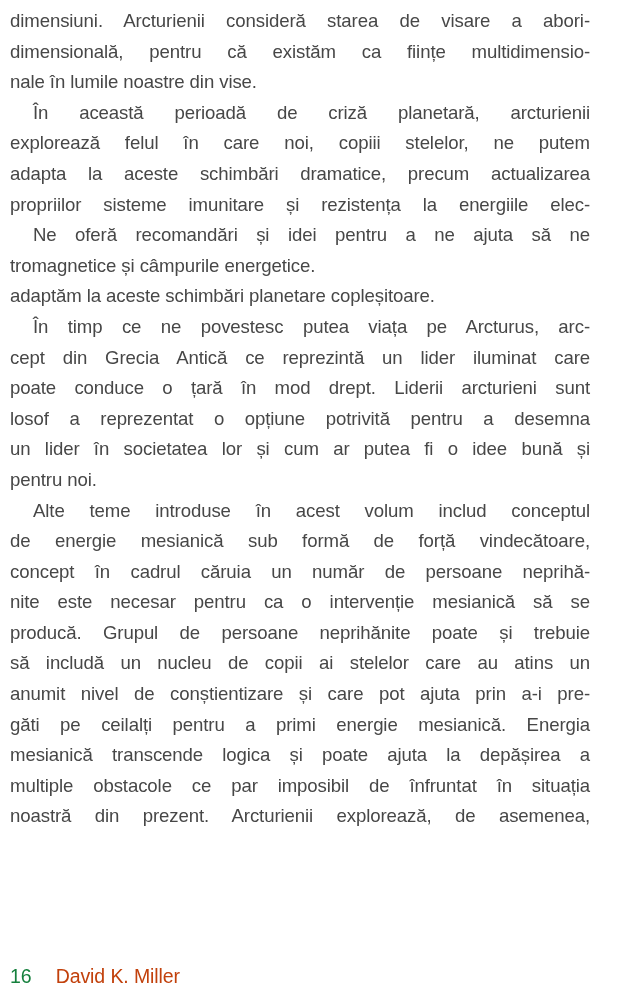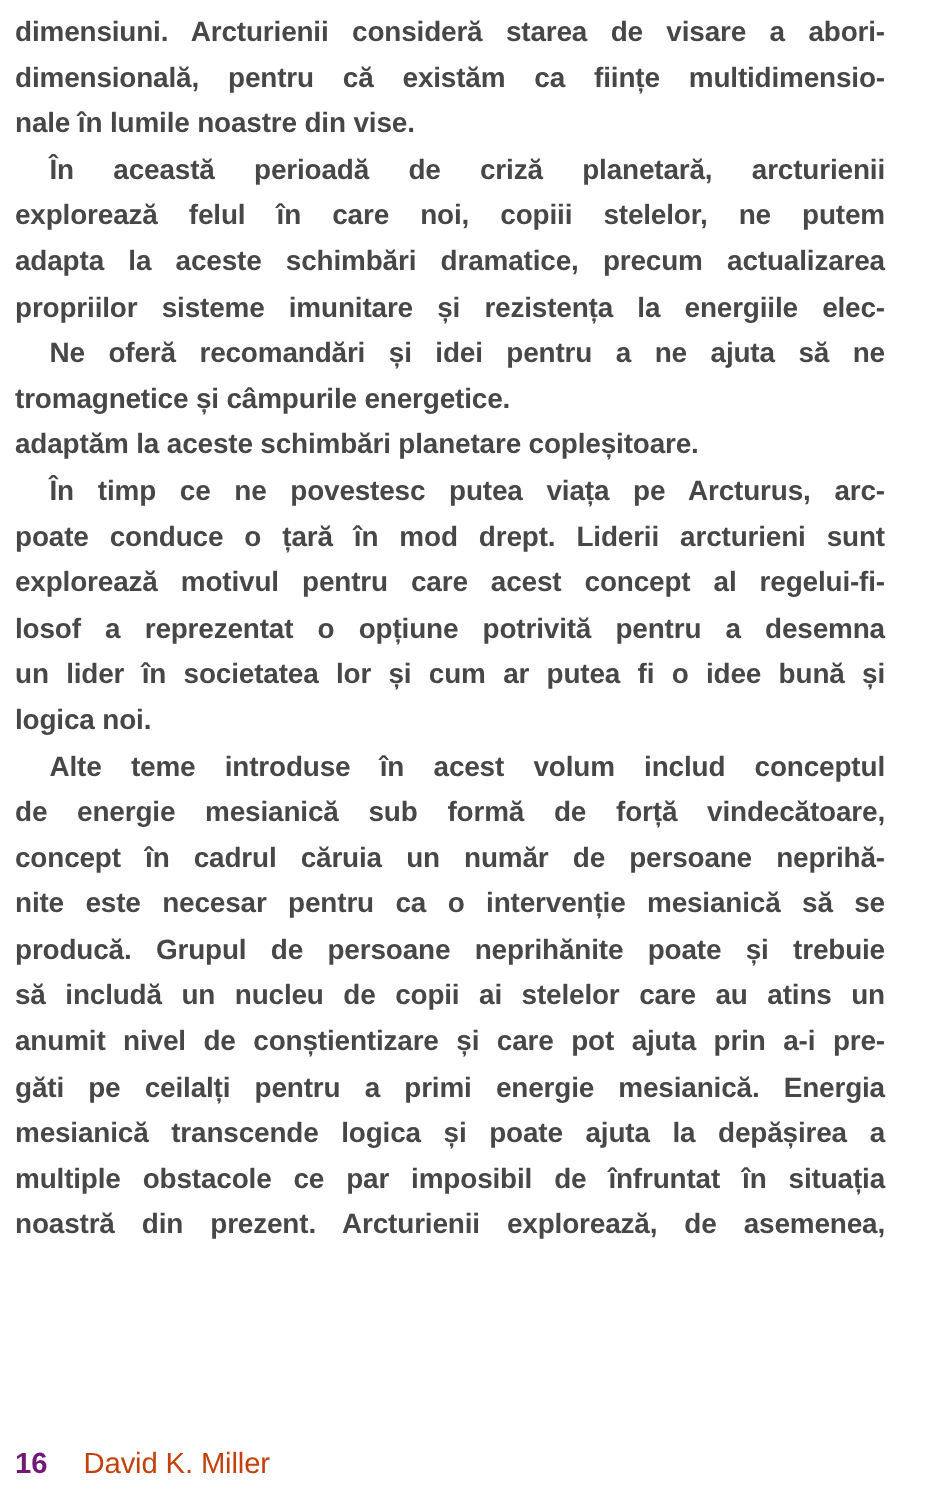--- a/index.html
+++ b/index.html
@@ -20,21 +20,21 @@
     overflow: hidden;
   }
   .text-block {
     position: absolute;
     left: 10px;
     top: 6px;
     width: 580px;
     font-size: 18.6px;
     line-height: 30.6px;
     letter-spacing: -0.1px;
-    font-weight: 700;
+    font-weight: 400;
     color: #474747;
   }
   .line {
     text-align: justify;
     text-align-last: justify;
   }
   .line.endpara {
     text-align-last: left;
   }
   .line.indent {
@@ -44,22 +44,22 @@
     position: absolute;
     left: 10px;
     top: 964px;
     display: flex;
     align-items: baseline;
     gap: 24px;
     font-size: 19.5px;
     line-height: 24px;
   }
   .page-num {
-    font-weight: 700;
-    color: #701a75;
+    font-weight: 400;
+    color: #15803d;
     letter-spacing: 0;
   }
   .author {
     font-weight: 400;
     color: #c2410c;
     letter-spacing: -0.1px;
   }
 </style>
 </head>
 <body>
@@ -70,25 +70,25 @@
       <div class="line">dimensională, pentru că existăm ca ființe multidimensio-</div>
       <div class="line endpara">nale în lumile noastre din vise.</div>
       <div class="line indent">În această perioadă de criză planetară, arcturienii</div>
       <div class="line">explorează felul în care noi, copiii stelelor, ne putem</div>
       <div class="line">adapta la aceste schimbări dramatice, precum actualizarea</div>
       <div class="line">propriilor sisteme imunitare și rezistența la energiile elec-</div>
       <div class="line indent">Ne oferă recomandări și idei pentru a ne ajuta să ne</div>
       <div class="line endpara">tromagnetice și câmpurile energetice.</div>
       <div class="line endpara">adaptăm la aceste schimbări planetare copleșitoare.</div>
       <div class="line indent">În timp ce ne povestesc putea viața pe Arcturus, arc-</div>
+      <div class="line">cept din Grecia Antică ce reprezintă un lider iluminat care</div>
       <div class="line">poate conduce o țară în mod drept. Liderii arcturieni sunt</div>
-      <div class="line">explorează motivul pentru care acest concept al regelui-fi-</div>
       <div class="line">losof a reprezentat o opțiune potrivită pentru a desemna</div>
       <div class="line">un lider în societatea lor și cum ar putea fi o idee bună și</div>
-      <div class="line endpara">logica noi.</div>
+      <div class="line endpara">pentru noi.</div>
       <div class="line indent">Alte teme introduse în acest volum includ conceptul</div>
       <div class="line">de energie mesianică sub formă de forță vindecătoare,</div>
       <div class="line">concept în cadrul căruia un număr de persoane neprihă-</div>
       <div class="line">nite este necesar pentru ca o intervenție mesianică să se</div>
       <div class="line">producă. Grupul de persoane neprihănite poate și trebuie</div>
       <div class="line">să includă un nucleu de copii ai stelelor care au atins un</div>
       <div class="line">anumit nivel de conștientizare și care pot ajuta prin a-i pre-</div>
       <div class="line">găti pe ceilalți pentru a primi energie mesianică. Energia</div>
       <div class="line">mesianică transcende logica și poate ajuta la depășirea a</div>
       <div class="line">multiple obstacole ce par imposibil de înfruntat în situația</div>

